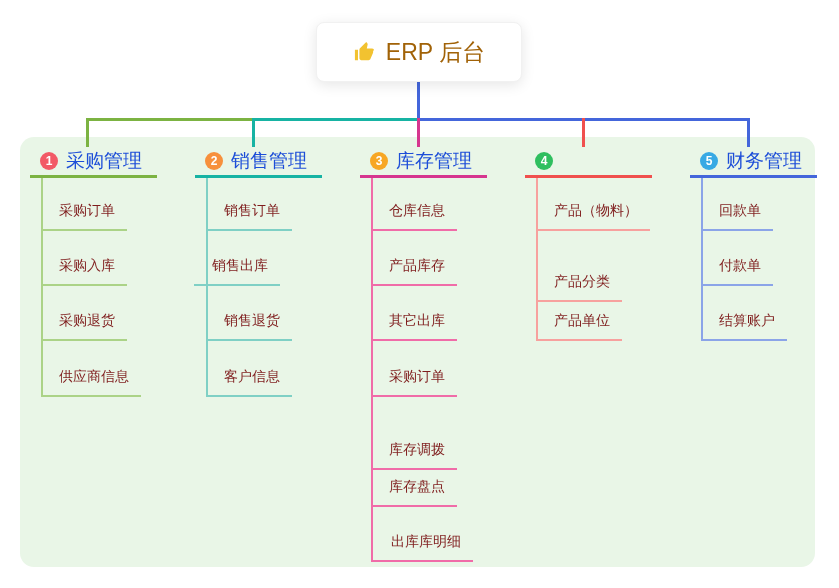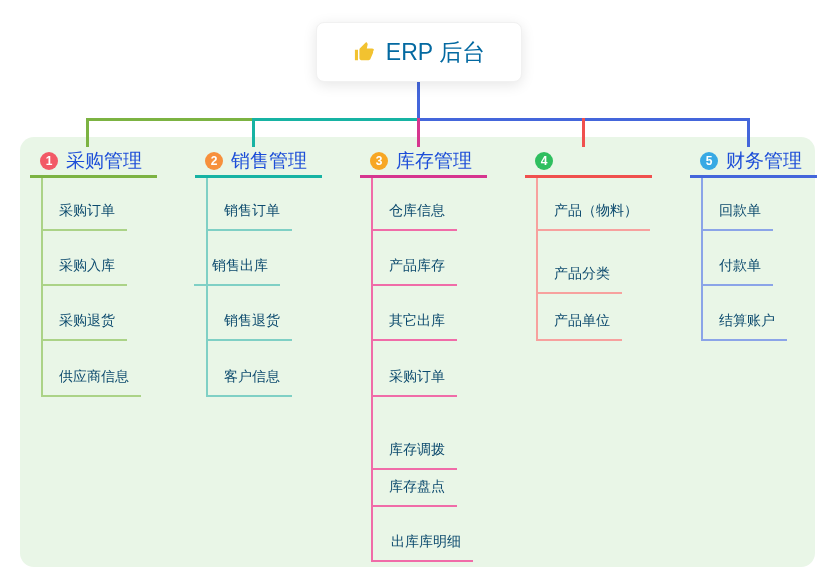--- a/index.html
+++ b/index.html
@@ -4,33 +4,33 @@
 <style>
   html,body{margin:0;padding:0;background:#ffffff;}
   body{width:839px;height:588px;font-family:"Liberation Sans",sans-serif;}
   .canvas{position:relative;width:839px;height:588px;overflow:hidden;background:#fff;}
   .panel{position:absolute;left:20px;top:137px;width:795px;height:430px;border-radius:14px;}
   .root-node{
     position:absolute;left:316px;top:22px;width:206px;height:60px;
     background:#ffffff;border:1px solid #f1f1f1;border-radius:8px;
     box-shadow:0 3px 14px rgba(0,0,0,0.10);
     display:flex;align-items:center;justify-content:center;gap:10px;
-    font-size:23px;color:#0369a1;box-sizing:border-box;cursor:pointer;
+    font-size:23px;color:#a16207;box-sizing:border-box;cursor:pointer;
   }
   .root-node svg{display:block;}
   .hline,.vline{position:absolute;}
   .branch-header{position:absolute;height:24px;display:flex;align-items:center;gap:8px;cursor:pointer;}
   .badge{
     width:18px;height:18px;border-radius:50%;flex:0 0 18px;
     color:#ffffff;font-size:12px;line-height:18px;text-align:center;font-weight:bold;
   }
   .branch-title{font-size:19px;color:#1d4ed8;white-space:nowrap;}
   .leaf{
     position:absolute;border-bottom:2px solid;padding:0 12px 10px 18px;
-    font-size:14px;line-height:18px;color:#0c4a6e;white-space:nowrap;cursor:pointer;
+    font-size:14px;line-height:18px;color:#7f1d1d;white-space:nowrap;cursor:pointer;
   }
 </style>
 </head>
 <body>
 
 <div class="canvas">
   <div class="panel" id="panel" style="background: rgb(233, 246, 231);"></div>
   <div id="lines">
       <div class="vline" style="left: 416.5px; top: 82px; width: 3px; height: 39px; background: rgb(68, 102, 219);"></div>
       <div class="hline" style="left: 85.5px; top: 118px; width: 169px; height: 3px; background: rgb(124, 179, 66);"></div>
@@ -77,21 +77,21 @@
       <div class="leaf" style="left: 371px; top: 256px; border-bottom-color: rgb(240, 108, 168);">产品库存</div>
       <div class="leaf" style="left: 371px; top: 311px; border-bottom-color: rgb(240, 108, 168);">其它出库</div>
       <div class="leaf" style="left: 371px; top: 367px; border-bottom-color: rgb(240, 108, 168);">采购订单</div>
       <div class="leaf" style="left: 371px; top: 440px; border-bottom-color: rgb(240, 108, 168);">库存调拨</div>
       <div class="leaf" style="left: 371px; top: 477px; border-bottom-color: rgb(240, 108, 168);">库存盘点</div>
       <div class="leaf" style="left: 371px; top: 532px; border-bottom-color: rgb(240, 108, 168); padding-left: 20px;">出库库明细</div>
       <div class="branch-header" style="left: 535px; top: 149px;">
         <span class="badge" style="background: rgb(47, 191, 95);">4</span>
       </div>
       <div class="leaf" style="left: 536px; top: 201px; border-bottom-color: rgb(247, 161, 158);">产品（物料）</div>
-      <div class="leaf" style="left: 536px; top: 264px; border-bottom-color: rgb(247, 161, 158);">产品分类</div>
+      <div class="leaf" style="left: 536px; top: 272px; border-bottom-color: rgb(247, 161, 158);">产品分类</div>
       <div class="leaf" style="left: 536px; top: 311px; border-bottom-color: rgb(247, 161, 158);">产品单位</div>
       <div class="branch-header" style="left: 700px; top: 149px;">
         <span class="badge" style="background: rgb(56, 169, 228);">5</span>
         <span class="branch-title">财务管理</span>
       </div>
       <div class="leaf" style="left: 701px; top: 201px; border-bottom-color: rgb(139, 164, 232);">回款单</div>
       <div class="leaf" style="left: 701px; top: 256px; border-bottom-color: rgb(139, 164, 232);">付款单</div>
       <div class="leaf" style="left: 701px; top: 311px; border-bottom-color: rgb(139, 164, 232);">结算账户</div>
     </div>
 

